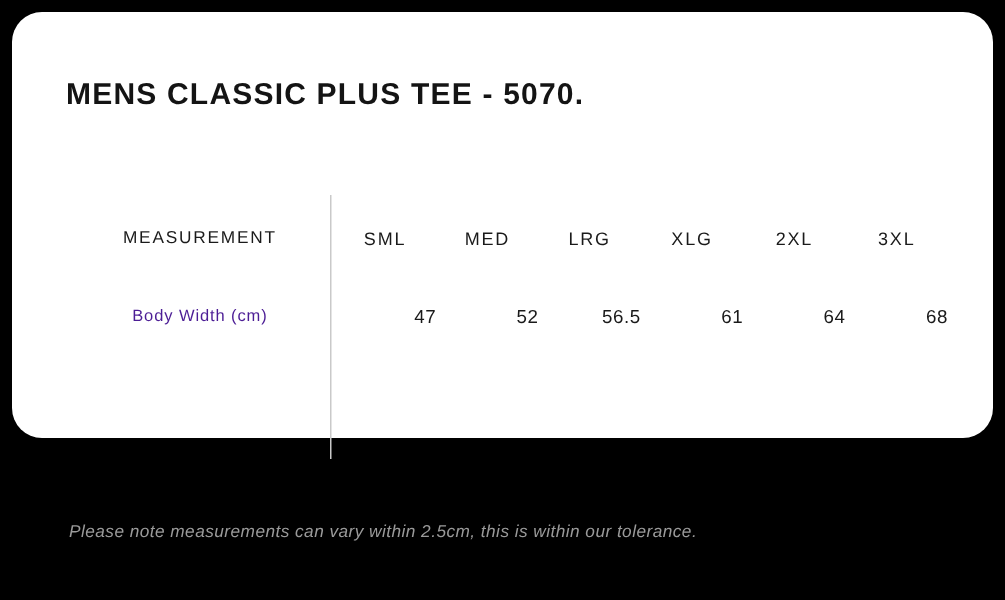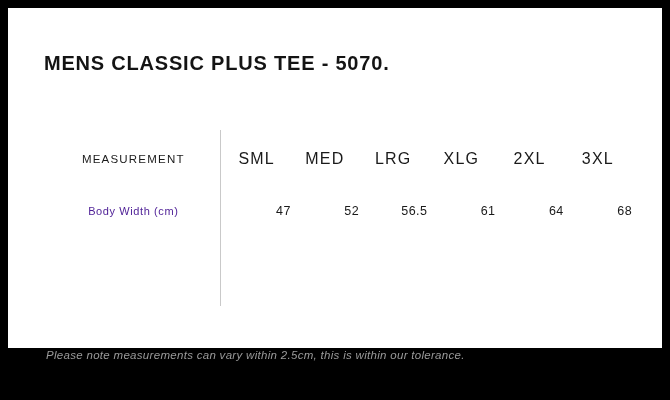--- a/index.html
+++ b/index.html
@@ -11,23 +11,24 @@
     height: 400px;
     background: #000000;
     font-family: "Liberation Sans", sans-serif;
     overflow: hidden;
   }
   .page {
     position: absolute;
     left: 8px;
     top: 8px;
     width: 654px;
-    height: 340px;
+    height: 284px;
     background: #ffffff;
     box-sizing: border-box;
+    border-radius: 20px;
   }
   .title {
     position: absolute;
     left: 36px;
     top: 44px;
     font-size: 20px;
     font-weight: bold;
     letter-spacing: 0.8px;
     color: #141414;
     white-space: nowrap;
@@ -67,21 +68,21 @@
   .hdr-measure {
     text-align: center;
     font-size: 11.5px;
     font-weight: bold;
     letter-spacing: 1.2px;
     color: #1a1a1a;
     padding-left: 6px;
   }
   .hdr-size {
     text-align: center;
-    font-size: 16px;
+    font-size: 12px;
     font-weight: bold;
     letter-spacing: 1.2px;
     color: #1a1a1a;
   }
   .row-label {
     text-align: center;
     font-size: 11px;
     color: #4c1d95;
     letter-spacing: 0.6px;
     padding-left: 6px;

